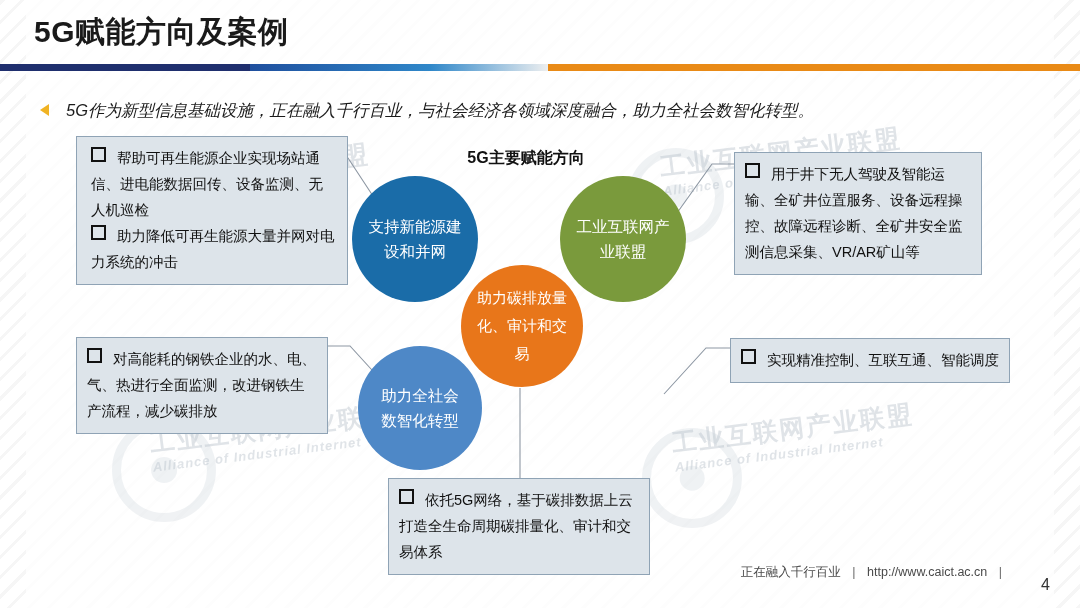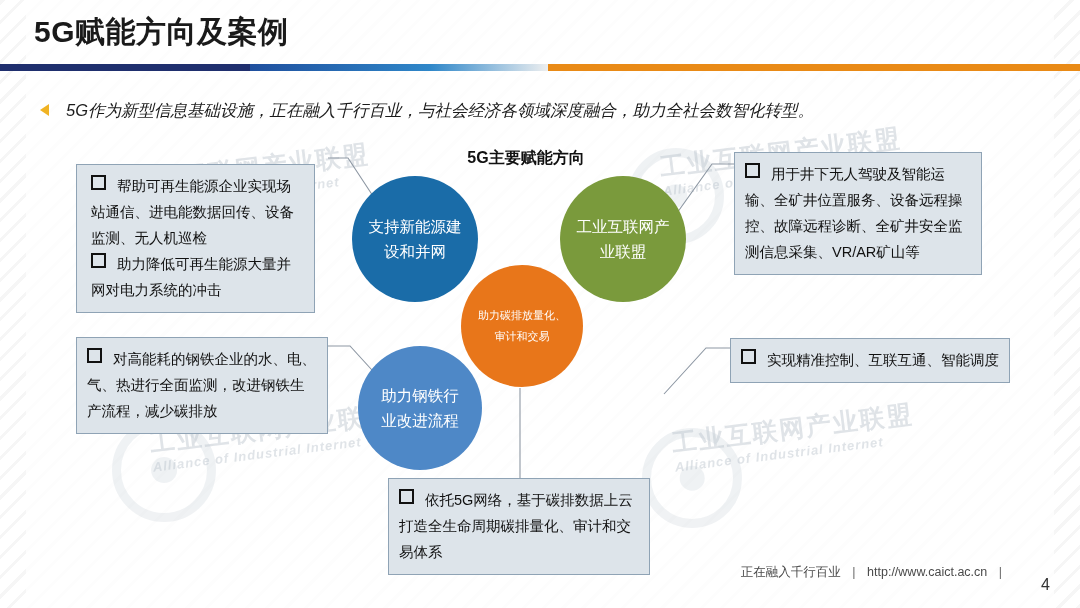--- a/index.html
+++ b/index.html
@@ -69,40 +69,40 @@
     background:#dde4ea;border:1px solid #8fa3b5;
     padding:8px 10px 9px 10px;
     font-size:14.5px;line-height:26px;color:#111;
   }
   .info-box p{margin:0;}
   .info-box .mk{
     display:inline-block;width:11px;height:11px;
     border:2.5px solid #111;margin-right:11px;vertical-align:1px;
   }
 
-  #box-tl{left:76px;top:34px;width:239px;padding-left:14px;}
+  #box-tl{left:76px;top:6px;width:272px;padding-left:14px;}
   #box-bl{left:76px;top:207px;width:252px;}
   #box-tr{left:734px;top:22px;width:248px;}
   #box-br{left:730px;top:208px;width:280px;}
   #box-bc{left:388px;top:348px;width:262px;}
 
   #diagram-heading{
     position:absolute;left:0;top:18px;width:1080px;text-align:center;
     font-size:16px;font-weight:bold;color:#111;
   }
   #diagram-heading span{position:relative;left:-14px;}
 
   .bubble{
     position:absolute;border-radius:50%;color:#fff;
     display:flex;align-items:center;justify-content:center;text-align:center;
     font-size:15.5px;line-height:25px;padding:0 16px;box-sizing:border-box;font-family:Liberation Serif, serif;
   }
   #bub-ne  {left:352px;top:46px; width:126px;height:126px;background:#1a6ca8;}
   #bub-coal{left:560px;top:46px; width:126px;height:126px;background:#7a9a3c;}
-  #bub-core{left:461px;top:135px;width:122px;height:122px;background:#e8761a;font-size:11px;line-height:21px;}
+  #bub-core{left:461px;top:135px;width:122px;height:122px;background:#e8761a;font-size:15px;line-height:28px;}
   #bub-steel{left:358px;top:216px;width:124px;height:124px;background:#4e88c7;}
   #bub-chem{left:558px;top:218px;width:124px;height:124px;background:#8cc63f;}
 
   #links{position:absolute;left:0;top:0;width:1080px;height:420px;pointer-events:none;}
 
   
   #footer{
     position:absolute;left:0;top:564px;width:1080px;height:26px;
   }
   #footer-text{
@@ -179,21 +179,21 @@
     <div class="bubble" id="bub-ne">
       <span>支持新能源建设和并网</span>
     </div>
     <div class="bubble" id="bub-coal">
       <span>工业互联网产业联盟</span>
     </div>
     <div class="bubble" id="bub-core">
       <span>助力碳排放量化、审计和交易</span>
     </div>
     <div class="bubble" id="bub-steel">
-      <span>助力钢铁行业改进流程</span>
+      <span>助力全社会数智化转型</span>
     </div>
 
     <div class="info-box" id="box-tl">
       <p><span class="mk"></span><span>帮助可再生能源企业实现场站通信、进电能数据回传、设备监测、无人机巡检</span></p>
       <p><span class="mk"></span><span>助力降低可再生能源大量并网对电力系统的冲击</span></p>
     </div>
 
     <div class="info-box" id="box-bl">
       <p><span class="mk"></span><span>对高能耗的钢铁企业的水、电、气、热进行全面监测，改进钢铁生产流程，减少碳排放</span></p>
     </div>

